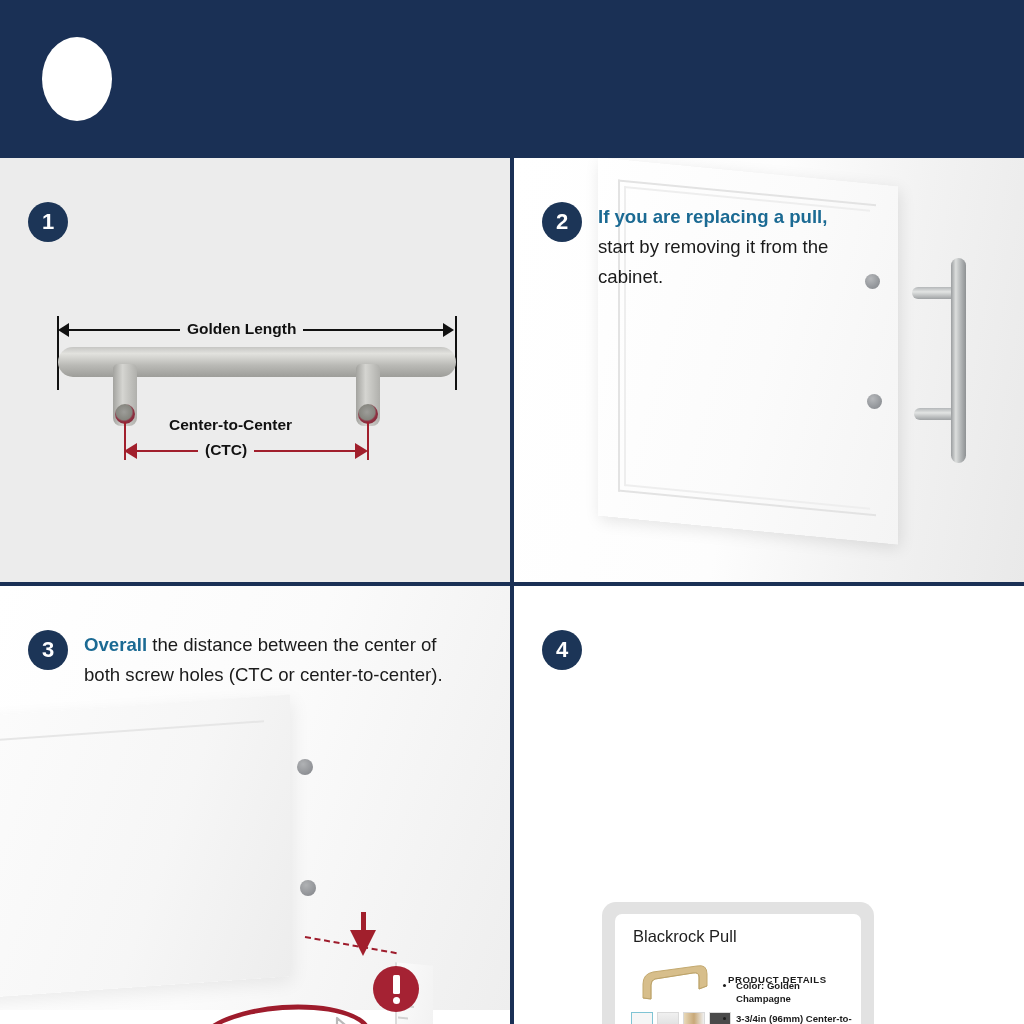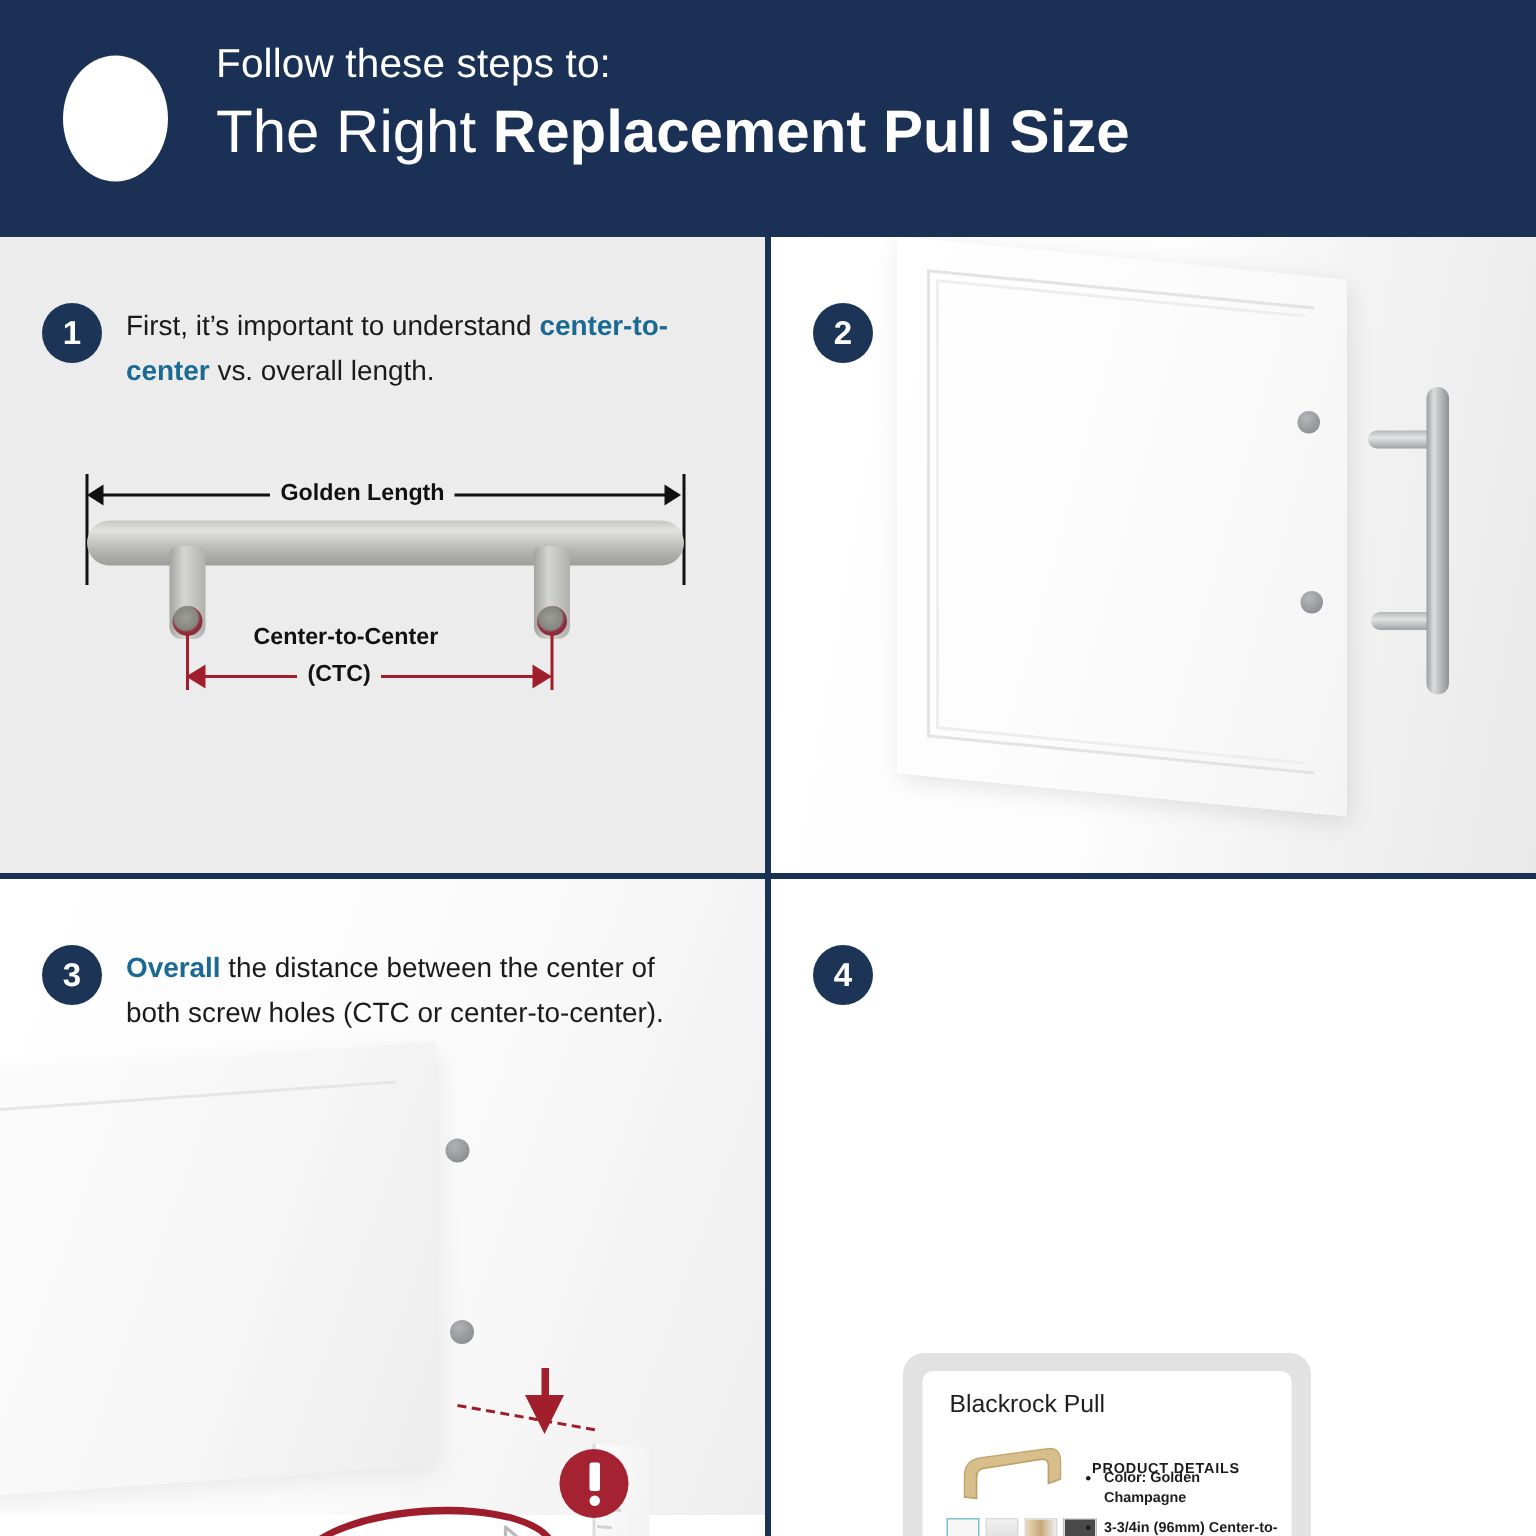--- a/index.html
+++ b/index.html
@@ -131,32 +131,27 @@
 
 <div class="infographic">
 
   <div class="header">
     <div class="header-badge">
       <span class="bang">
         <span class="bang-bar"></span>
         <span class="bang-dot"></span>
       </span>
     </div>
-    <div class="header-text">
-      <div class="header-line1">Follow these steps to:</div>
-      <div class="header-line2"><span class="light">The Right </span><span class="bold">Replacement Pull Size</span></div>
-    </div>
   </div>
 
   <div class="grid">
 
     <div class="panel p1">
       <div class="step-head" style="left:28px;top:44px;">
         <div class="num">1</div>
-        <div class="step-text"><span>First, it’s important to understand </span><span class="accent">center-to-center</span><span> vs. overall length.</span></div>
       </div>
 
       <div class="diagram">
 
         <div class="endtick" style="left:11px;top:6px;height:74px;"></div>
         <div class="endtick" style="left:409px;top:6px;height:74px;"></div>
 
         <div class="arrowline" style="left:20px;top:19px;width:380px;"></div>
         <div class="arrowhead" style="left:12px;top:13px;border-top:7px solid transparent;border-bottom:7px solid transparent;border-right:11px solid #111;"></div>
         <div class="arrowhead" style="left:397px;top:13px;border-top:7px solid transparent;border-bottom:7px solid transparent;border-left:11px solid #111;"></div>
@@ -189,20 +184,21 @@
           <div class="cab-inner2"></div>
         </div>
         <div class="hole" style="left:351px;top:116px;"></div>
         <div class="hole" style="left:353px;top:236px;"></div>
         <div class="pull-arm" style="left:398px;top:129px;width:48px;"></div>
         <div class="pull-arm" style="left:400px;top:250px;width:48px;"></div>
         <div class="pull-rod" style="left:437px;top:100px;height:205px;"></div>
       </div>
       <div class="step-head" style="left:28px;top:44px;">
         <div class="num">2</div>
+        <div class="step-text" style="max-width:250px;"><span class="accent">If you are replacing a pull,</span><span> start by removing it from the cabinet.</span></div>
       </div>
     </div>
 
     <div class="panel p3">
       <div class="m-wall">
         <div class="m-door" style="left:-40px;top:120px;">
           <div class="m-inner"></div>
         </div>
         <div class="m-hole" style="left:297px;top:173px;"></div>
         <div class="m-hole" style="left:300px;top:294px;"></div>

